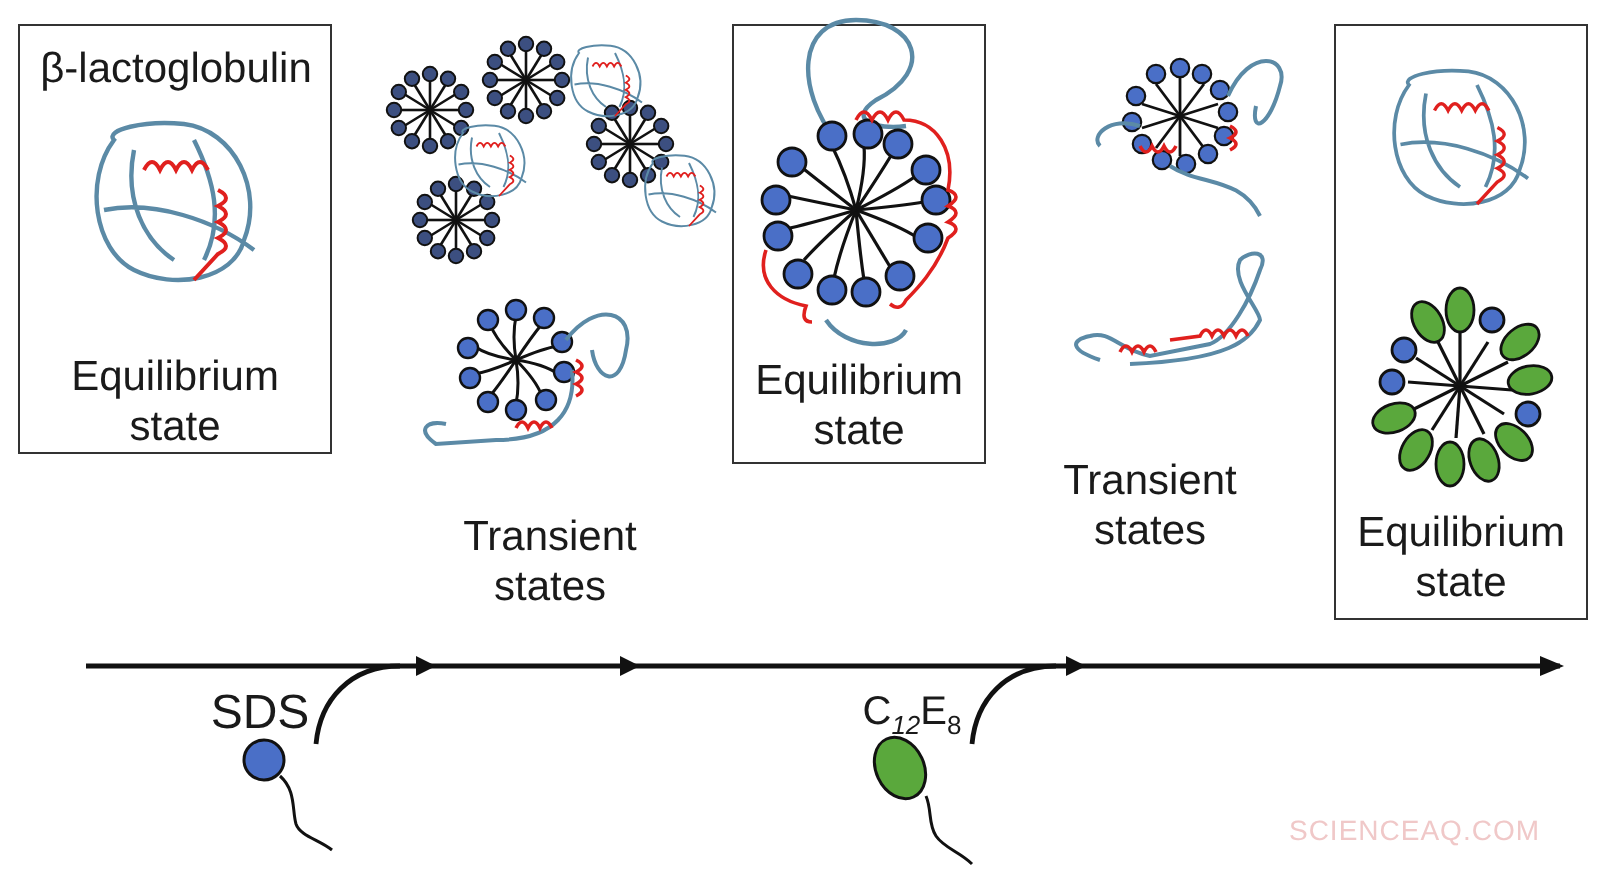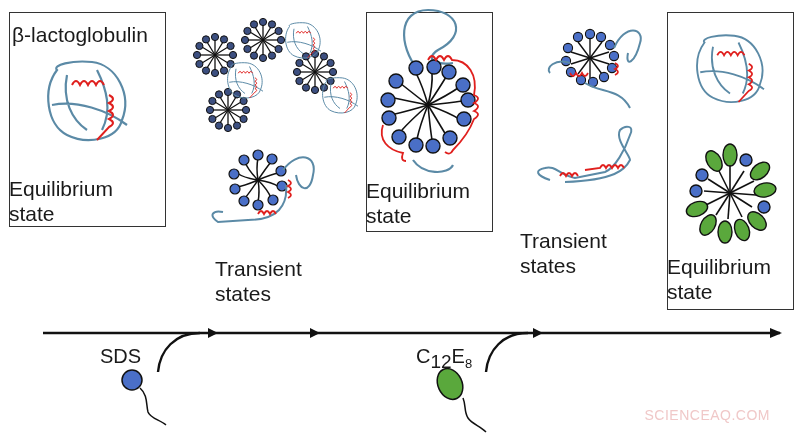--- a/index.html
+++ b/index.html
@@ -1,18 +1,18 @@
 <!DOCTYPE html>
 <html><head>
 <meta charset="utf-8">
 <style>
   html,body{margin:0;padding:0;background:#ffffff;}
   body{width:800px;height:435px;position:relative;overflow:hidden;font-family:"Liberation Sans",sans-serif;color:#1a1a1a;}
   .box{position:absolute;border:1.5px solid #333;background:#fff;box-sizing:border-box;}
-  .lbl{position:absolute;font-size:21px;line-height:25px;color:#1a1a1a;}
+  .lbl{position:absolute;text-align:center;font-size:21px;line-height:25px;color:#1a1a1a;}
   svg{position:absolute;left:0;top:0;}
   .wm{position:absolute;right:30px;bottom:12px;font-size:14px;color:#f0c8c8;letter-spacing:0.5px;}
 </style>
 </head>
 <body>
 
 <div class="box" style="left:9px;top:12px;width:157px;height:215px;"></div>
 <div class="box" style="left:366px;top:12px;width:127px;height:220px;"></div>
 <div class="box" style="left:667px;top:12px;width:127px;height:298px;"></div>
 
@@ -251,18 +251,18 @@
 </div>
 <div class="lbl" style="left:520px;top:228px;width:110px;">
   <div>Transient</div>
   <div>states</div>
 </div>
 <div class="lbl" style="left:667px;top:254px;width:127px;">
   <div>Equilibrium</div>
   <div>state</div>
 </div>
 
-<div class="lbl" style="left:100px;top:344px;width:60px;font-size:20px;">SDS</div>
+<div class="lbl" style="left:100px;top:344px;width:60px;font-size:24px;">SDS</div>
 <div class="lbl" style="left:416px;top:344px;width:80px;font-size:20px;white-space:nowrap;">
-  <span>C</span><sub style="font-size:19px;">12</sub><span>E</span><sub style="font-size:13px;">8</sub>
+  <span>C</span><sub style="font-size:13px;font-style:italic;">12</sub><span>E</span><sub style="font-size:13px;">8</sub>
 </div>
 
 <div class="wm">SCIENCEAQ.COM</div>
 
 </body></html>

